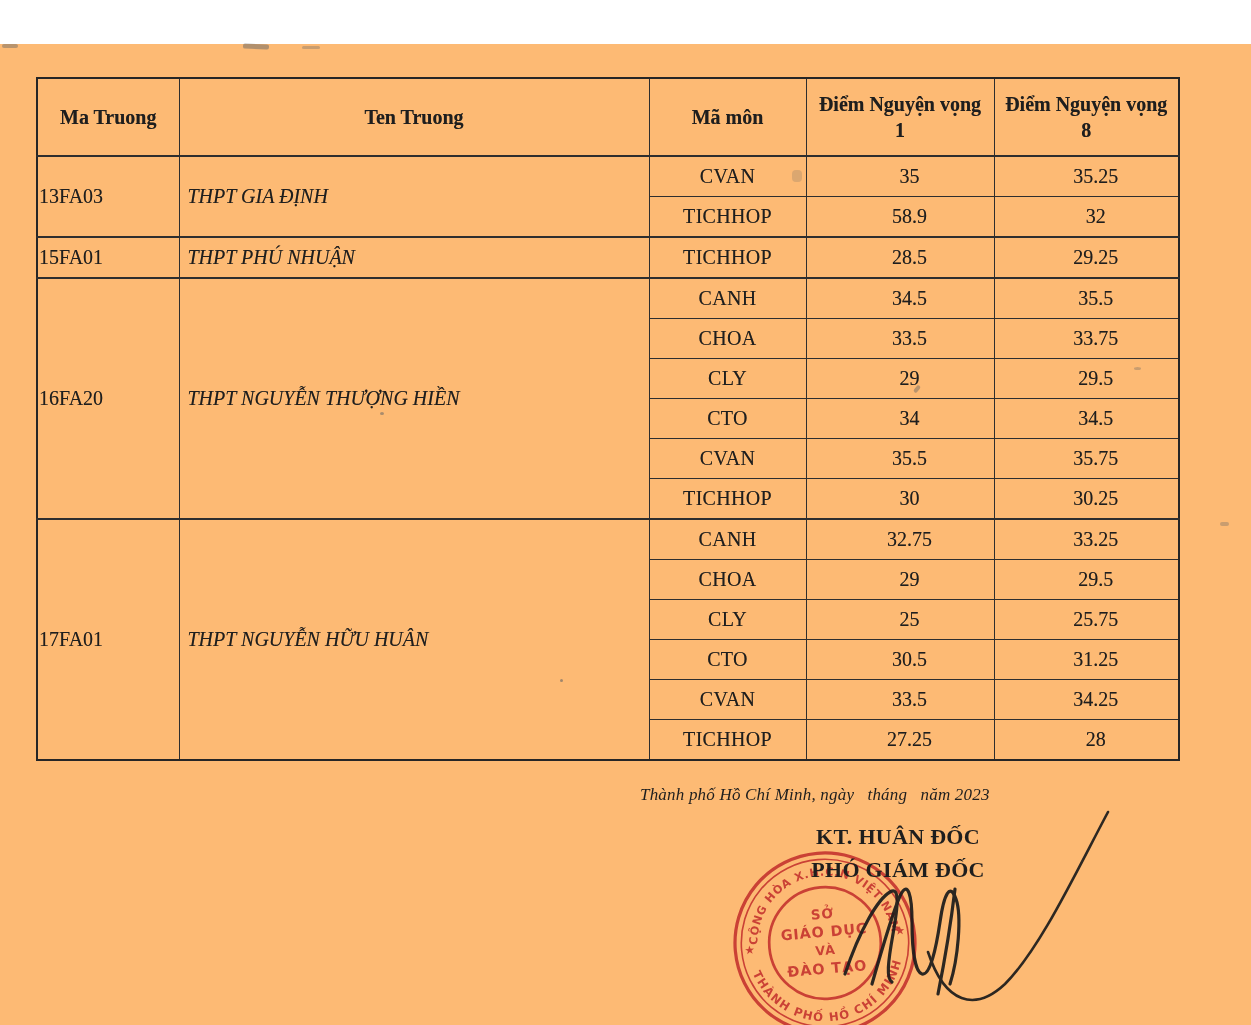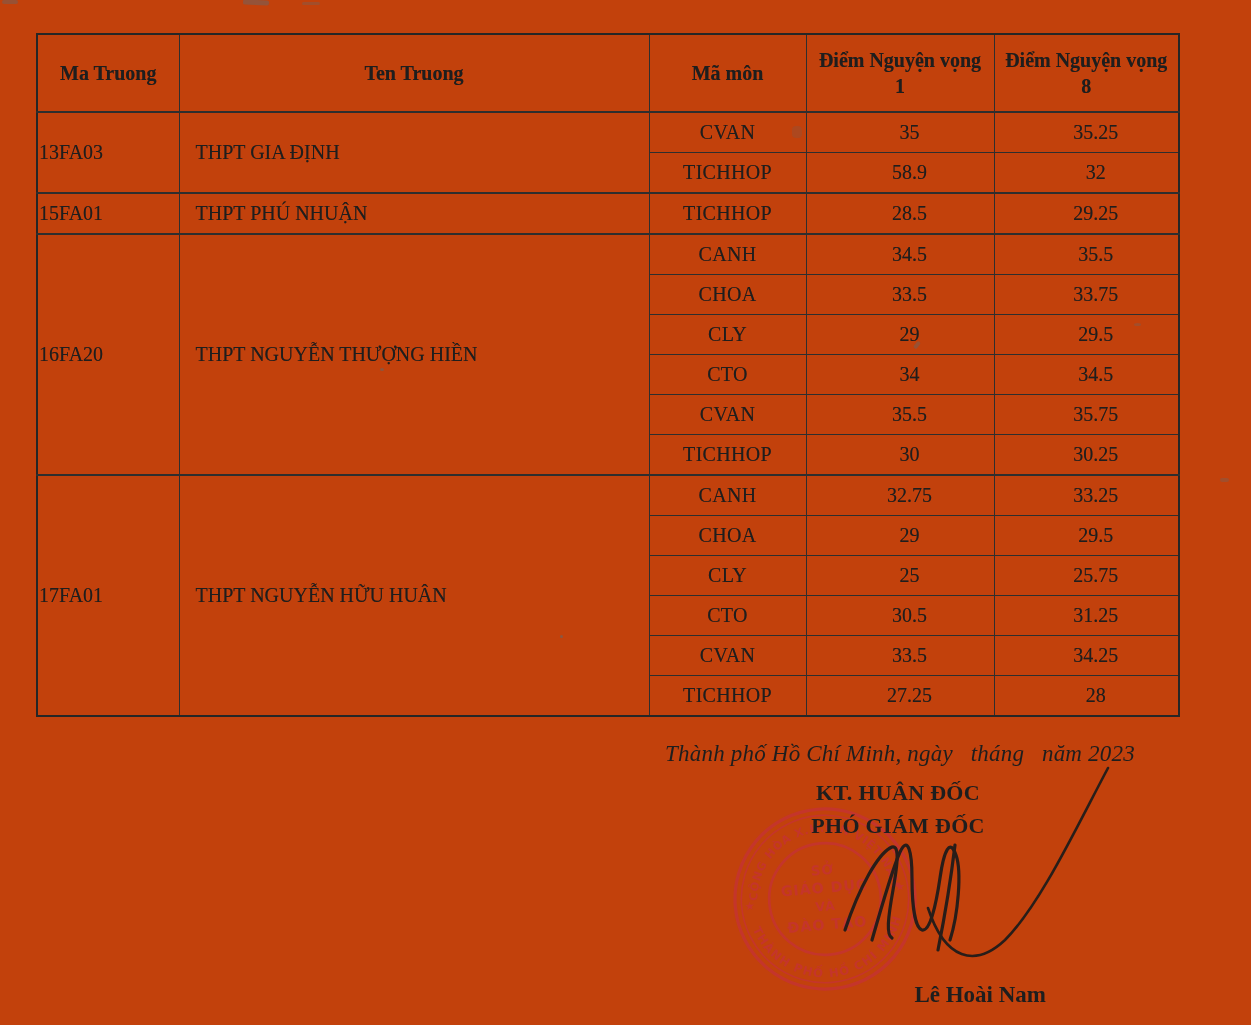--- a/index.html
+++ b/index.html
@@ -2,21 +2,21 @@
 <html><head>
 <meta charset="utf-8">
 <style>
   html,body{margin:0;padding:0;}
   body{
     width:1251px;height:1025px;position:relative;overflow:hidden;
     background:#ffffff;
     font-family:"Liberation Serif","DejaVu Serif",serif;
     color:#1e1e1e;
   }
-  .page{position:absolute;inset:0;background:#c2410c;}
+  .page{position:absolute;inset:0;background:#fdba74;margin-top:44px;}
 
   
   table.score-table{
     position:absolute;left:36px;top:33px;width:1142px;
     border-collapse:collapse;table-layout:fixed;
     border:2.6px solid #262626;
     text-shadow:0 0 .45px rgba(25,25,25,.45);
   }
   .score-table th,.score-table td{
     border:1.6px solid #2e2e2e;
@@ -24,28 +24,28 @@
     overflow:hidden;white-space:nowrap;
   }
   .score-table thead th{
     height:76px;font-weight:bold;font-size:20px;text-align:center;
     padding:0 8px;line-height:1.3;white-space:normal;
     border-bottom-width:2.3px;
   }
   .score-table tbody td{height:37px;font-size:20px;}
   .score-table tbody tr.group-first td{border-top-width:2.3px;}
   td.code{}
-  td.name{text-align:left;padding-left:16px;}
+  td.name{text-align:left;padding-left:8px;font-style:italic;}
   td.subject{text-align:center;font-size:19px;letter-spacing:.3px;}
   td.score{text-align:center;padding-left:20px;}
 
   
   .date-line{
     position:absolute;left:640px;top:741px;width:520px;
-    text-align:center;font-style:italic;font-size:23px;
+    text-align:left;font-style:italic;font-size:17px;
     white-space:pre;z-index:2;letter-spacing:.2px;
   }
   .sign-titles{
     position:absolute;left:748px;top:776px;width:300px;
     text-align:center;font-weight:bold;font-size:22px;line-height:33px;
     z-index:2;letter-spacing:.3px;
   }
   .signer-name{
     position:absolute;left:746px;top:982px;width:300px;
     text-align:right;font-weight:bold;font-size:23px;z-index:4;

